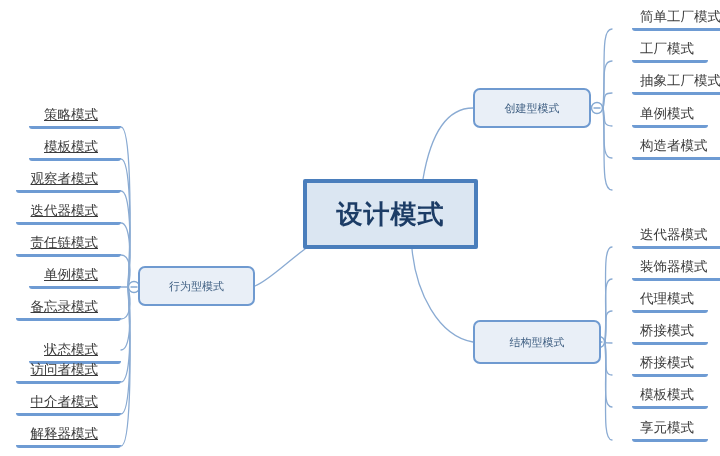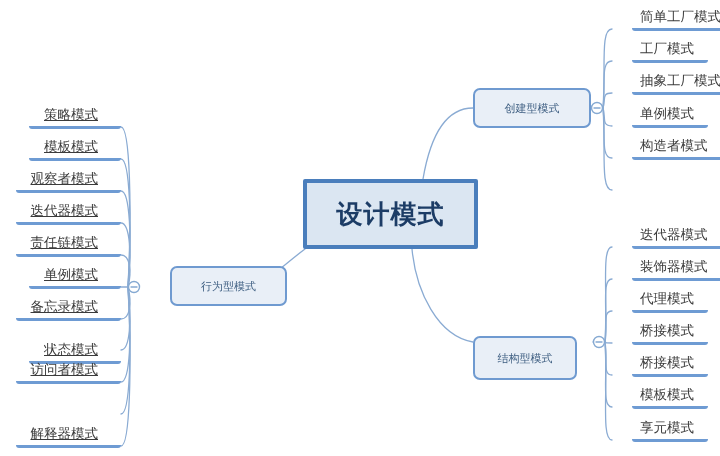--- a/index.html
+++ b/index.html
@@ -14,22 +14,22 @@
 
   .topic{position:absolute; display:flex; align-items:center; justify-content:center;
          box-sizing:border-box; white-space:nowrap;}
   .center{left:303px; top:179px; width:175px; height:70px;
           border:4px solid var(--center-border); background:var(--center-fill);
           border-radius:2px; color:var(--center-text); font-size:26px; font-weight:bold;
           letter-spacing:1px;}
   .branch{border:2px solid var(--branch-border); background:var(--branch-fill);
           border-radius:7px; color:var(--branch-text); font-size:11px;}
   .branch.creational{left:473px; top:88px;  width:118px; height:40px;}
-  .branch.structural{left:473px; top:336px; width:104px; height:44px;}
-  .branch.behavioral{left:138px; top:266px; width:117px; height:40px;margin-left:32px;}
+  .branch.structural{left:473px; top:320px; width:128px; height:44px;}
+  .branch.behavioral{left:138px; top:266px; width:117px; height:40px;}
 
   .leaf{position:absolute; height:20px; line-height:20px; font-size:13.5px;
         color:var(--leaf-text); border-bottom:3px solid var(--leaf-line);
         border-radius:0 0 3px 3px; white-space:nowrap;}
   .leaf.r{left:612px; padding:0 14px 1px 8px; text-align:left;margin-left:20px;}
   .leaf.l{right:599px; padding:0 23px 1px 15px; text-align:left;text-decoration:underline;}
 
   .curve{fill:none; stroke:var(--curve); stroke-width:1.3px; stroke-linecap:round;}
   .toggle-circle{fill:#ffffff; stroke:var(--toggle); stroke-width:1.4px;}
   .toggle-minus{stroke:var(--toggle); stroke-width:1.4px; stroke-linecap:round;}
@@ -120,15 +120,16 @@
 
   <div class="leaf l" style="top:105px"><span>策略模式</span></div>
   <div class="leaf l" style="top:137px"><span>模板模式</span></div>
   <div class="leaf l" style="top:169px"><span>观察者模式</span></div>
   <div class="leaf l" style="top:201px"><span>迭代器模式</span></div>
   <div class="leaf l" style="top:233px"><span>责任链模式</span></div>
   <div class="leaf l" style="top:265px"><span>单例模式</span></div>
   <div class="leaf l" style="top:297px"><span>备忘录模式</span></div>
   <div class="leaf l" style="top:340px"><span>状态模式</span></div>
   <div class="leaf l" style="top:360px"><span>访问者模式</span></div>
+  <div class="leaf l" style="top:392px"><span>中介者模式</span></div>
   <div class="leaf l" style="top:424px"><span>解释器模式</span></div>
 
 </div>
 
 </body></html>

